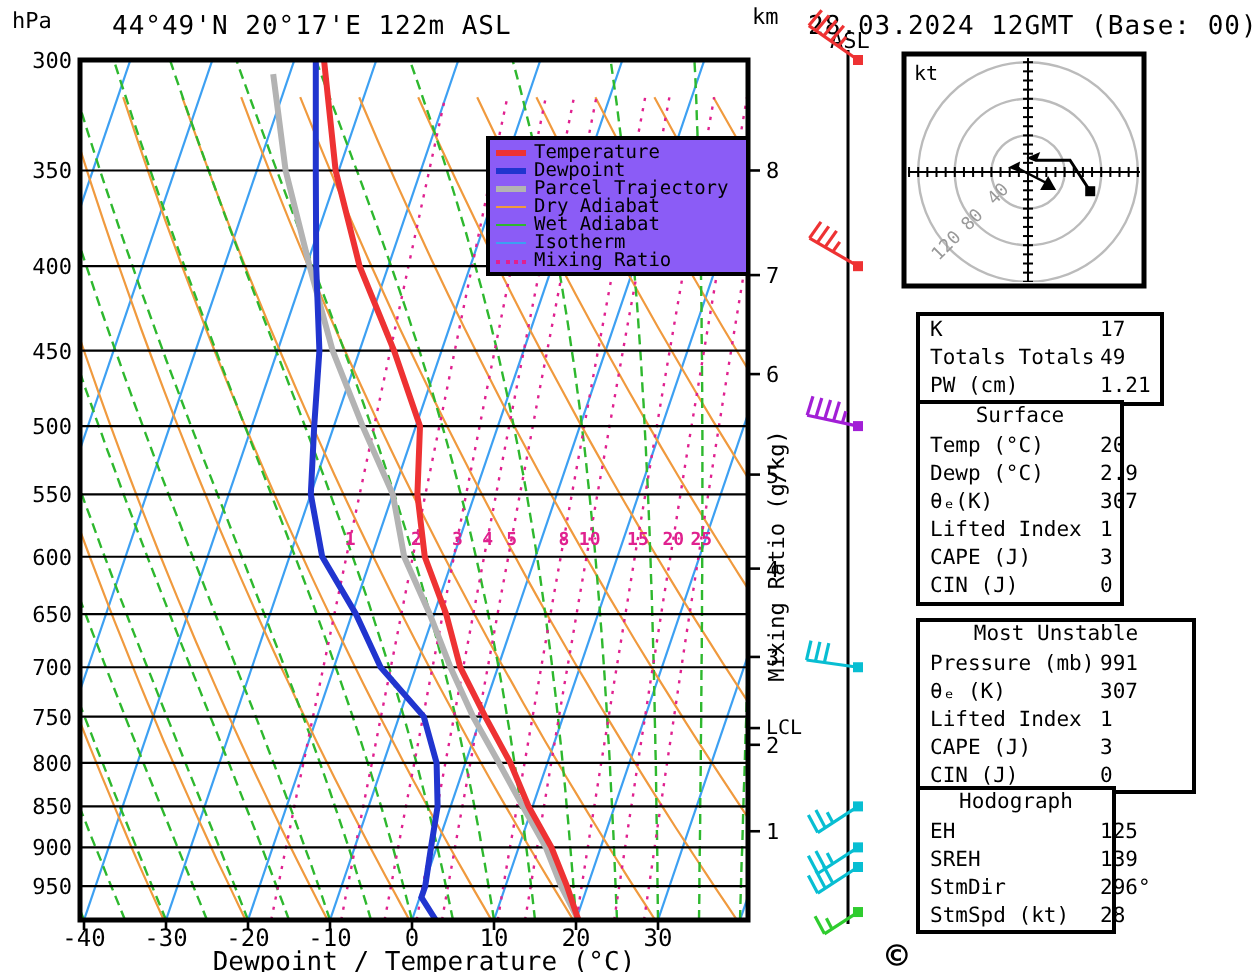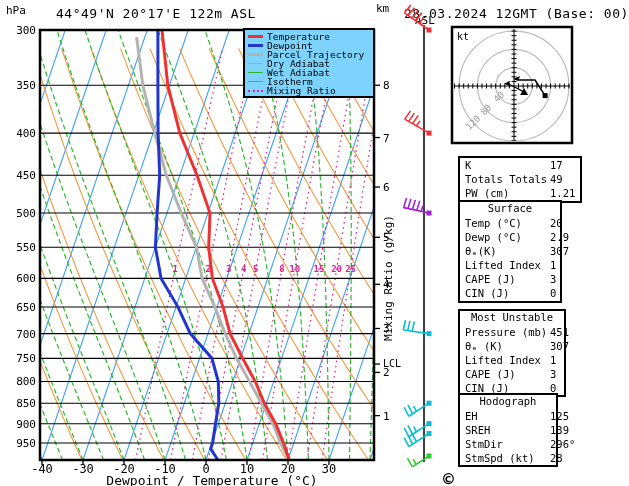--- a/index.html
+++ b/index.html
@@ -1,21 +1,21 @@
 <!DOCTYPE html>
 <html><head>
 <meta charset="utf-8">
 <style>
   html,body{margin:0;padding:0;background:#fff;}
   #app{position:relative;width:629px;height:486px;background:#fff;
        font-family:"DejaVu Sans Mono","Liberation Mono",monospace;color:#000;overflow:hidden;}
   .abs{position:absolute;}
   .title{font-size:13px;font-weight:normal;letter-spacing:.5px;white-space:pre;}
   .unit{font-size:11px;}
-  #legend{border:2px solid #000;background:#7dd3fc;padding:2px 3px 1px 3px;}
+  #legend{border:2px solid #000;background:#8b5cf6;padding:2px 3px 1px 3px;margin-top:40px;}
   .lgrow{display:flex;align-items:center;height:9px;}
   .lgswatch{display:inline-block;width:15px;margin-right:4px;flex:0 0 15px;}
   .lglabel{font-size:9.5px;line-height:9px;white-space:pre;}
   .panel{border:2px solid #000;background:#fff;font-size:10.5px;box-sizing:border-box;}
   .ptitle{text-align:center;font-size:10.5px;height:13.5px;line-height:13px;}
   .prow{position:relative;height:14.2px;line-height:14px;}
   .plbl{position:absolute;left:5px;white-space:pre;}
   .pval{position:absolute;left:90px;white-space:pre;}
   #copyright{font-size:18px;font-weight:bold;letter-spacing:.2px;}
   svg text{font-family:"DejaVu Sans Mono","Liberation Mono",monospace;}
@@ -406,25 +406,25 @@
       </div>
       <div class="prow">
         <span class="plbl">CAPE (J)</span>
         <span class="pval">3</span>
       </div>
       <div class="prow">
         <span class="plbl">CIN (J)</span>
         <span class="pval">0</span>
       </div>
     </div>
-<div id="panel-mu" class="abs panel" style="left:458px;top:309px;width:108px;">
+<div id="panel-mu" class="abs panel" style="left:458px;top:309px;width:140px;">
       <div class="ptitle">Most Unstable</div>
       <div class="prow">
         <span class="plbl">Pressure (mb)</span>
-        <span class="pval">451</span>
+        <span class="pval">991</span>
       </div>
       <div class="prow">
         <span class="plbl">θₑ (K)</span>
         <span class="pval">307</span>
       </div>
       <div class="prow">
         <span class="plbl">Lifted Index</span>
         <span class="pval">1</span>
       </div>
       <div class="prow">

